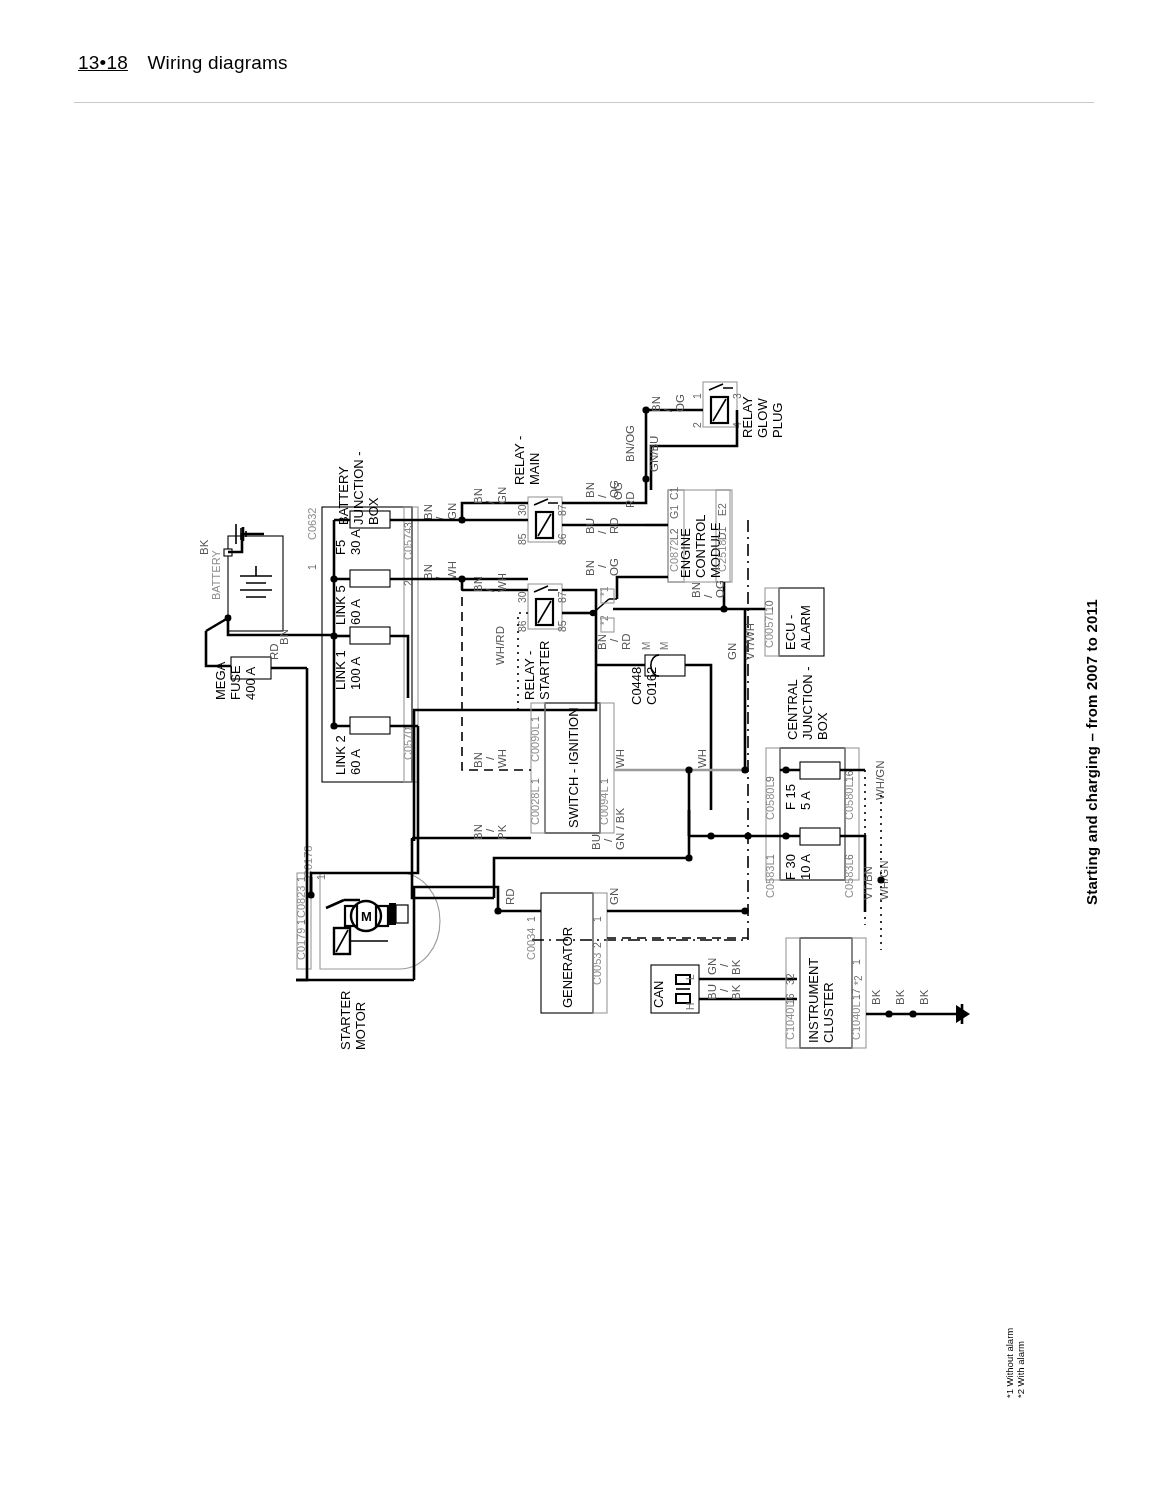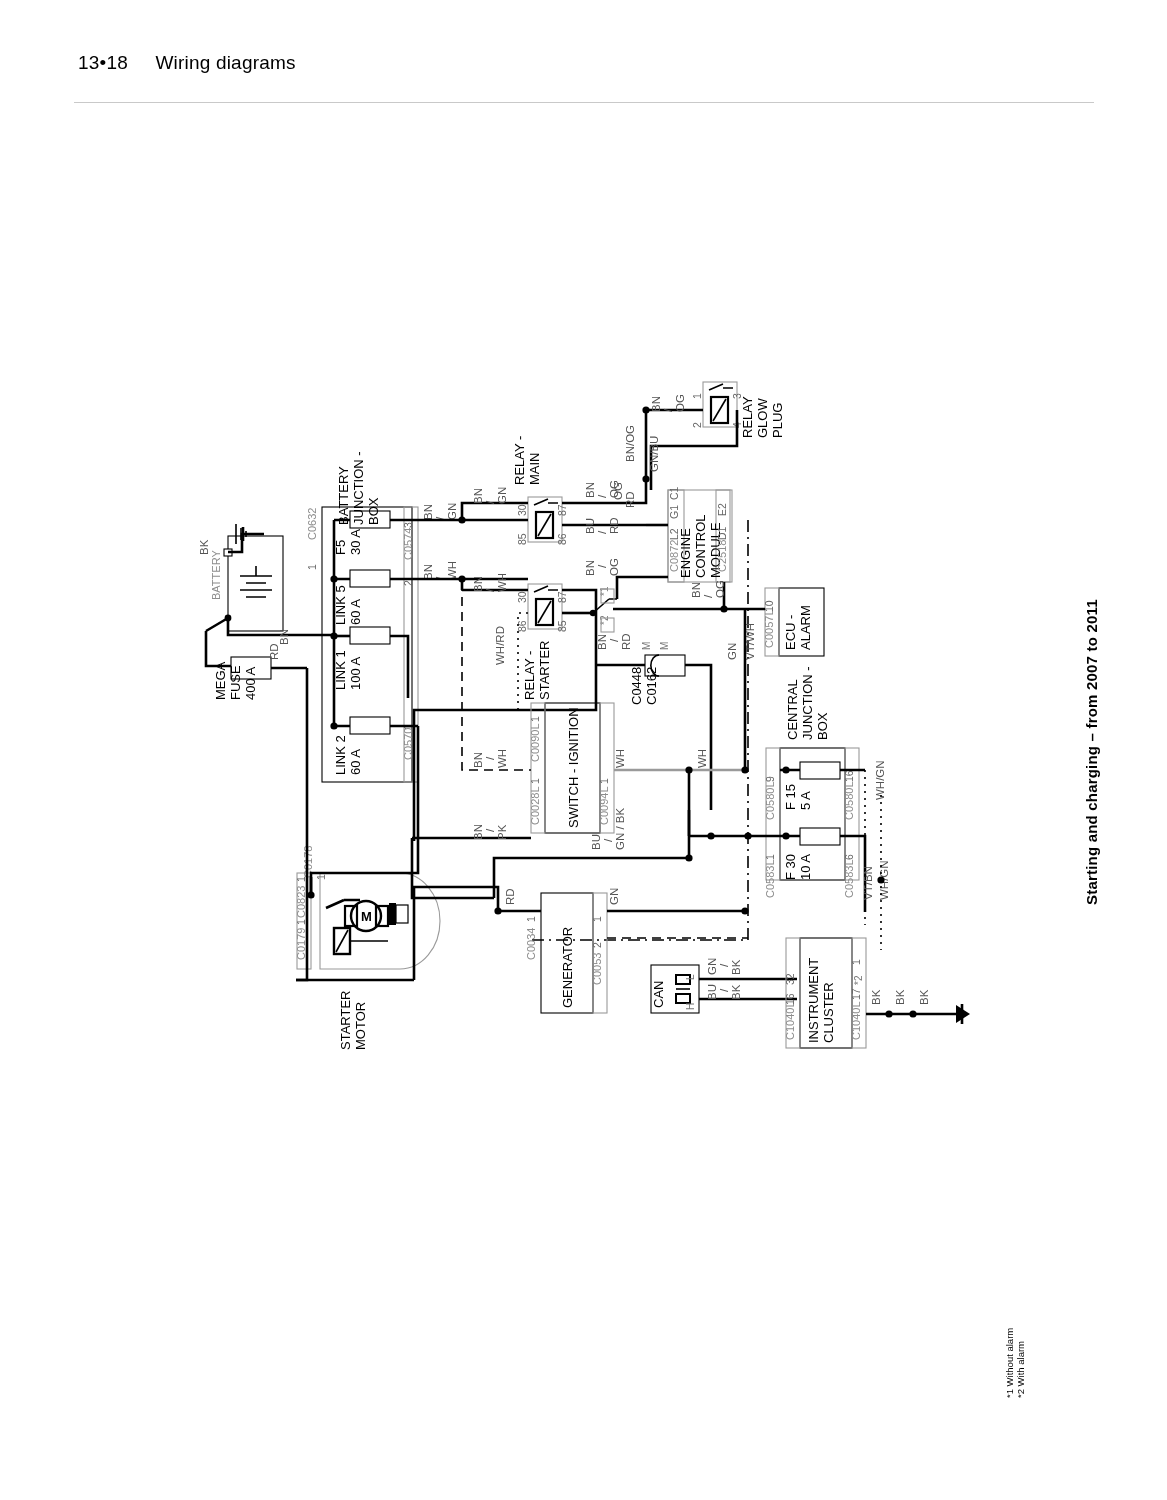--- a/index.html
+++ b/index.html
@@ -1,22 +1,22 @@
 <!DOCTYPE html>
 <html><head>
 <meta charset="utf-8">
 <style>
   html,body{margin:0;padding:0;background:#fff;}
   body{width:1167px;height:1500px;position:relative;
        font-family:"Liberation Sans", sans-serif;color:#000;}
 
   
   #page-header{position:absolute;left:78px;top:52px;font-size:19px;letter-spacing:.2px;}
-  #page-header .pgnum{font-weight:400;}
-  #page-header .ttl{margin-left:22px;}
+  #page-header .pgnum{font-weight:400;text-decoration:underline;}
+  #page-header .ttl{margin-left:14px;}
   #header-rule{position:absolute;left:74px;top:102px;width:1020px;height:1px;background:#c9c9c9;}
 
   
   .vtext{position:absolute;transform-origin:0 0;white-space:nowrap;}
   #fig-title{left:1083px;top:905px;transform:rotate(-90deg);
              font-size:15px;font-weight:bold;letter-spacing:.2px;}
   #footnotes{left:1004px;top:1398px;transform:rotate(-90deg);
              font-size:9.5px;line-height:11px;}
 
   

